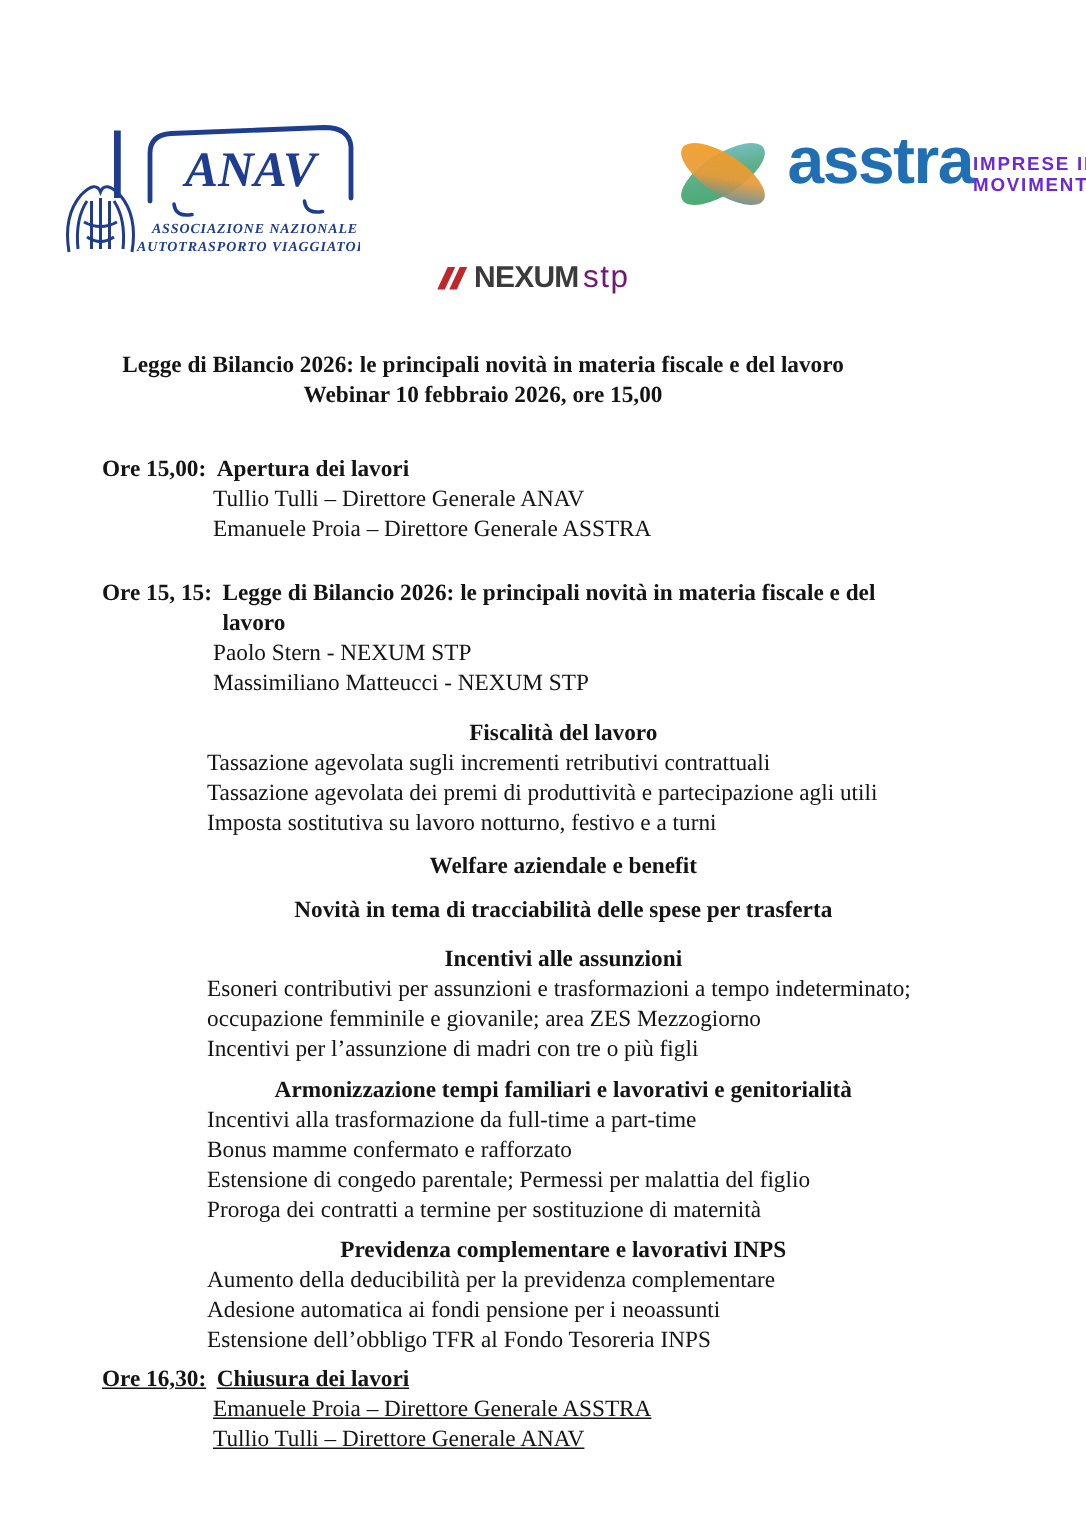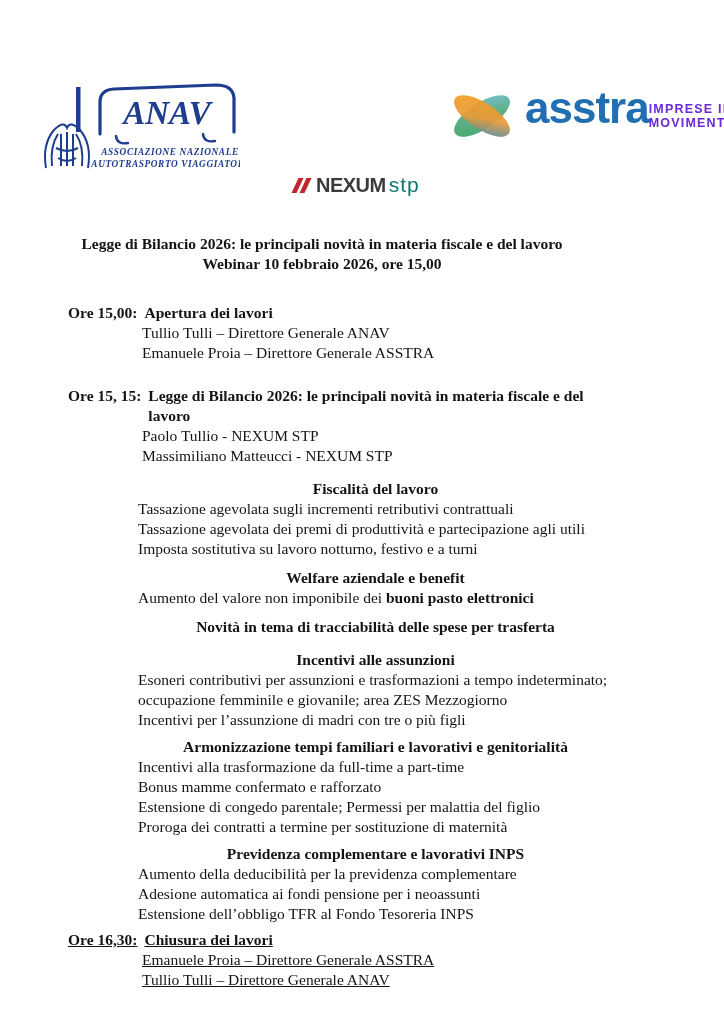--- a/index.html
+++ b/index.html
@@ -12,21 +12,21 @@
   .anav{position:absolute;left:40px;top:82px;width:200px;height:92px;}
   .asstra{position:absolute;left:443px;top:84px;width:222px;height:68px;display:flex;align-items:flex-start;}
   .asstra-swoosh{width:78px;height:64px;flex:0 0 auto;}
   .asstra-textcol{display:flex;flex-direction:row;align-items:flex-end;margin-left:4px;margin-top:2px;}
   .asstra-word{font-family:"Liberation Sans",sans-serif;font-weight:bold;font-size:44px;line-height:44px;color:#1f6fb2;letter-spacing:-1px;}
   .asstra-tag{font-family:"Liberation Sans",sans-serif;font-weight:bold;font-size:12.5px;letter-spacing:1.2px;color:#6d28d9;margin-top:3px;}
   .nexum{position:absolute;left:295px;top:172px;height:26px;display:flex;align-items:center;}
   .nexum .slashes{display:flex;margin-right:5px;}
   .nexum .slash{width:5px;height:15px;background:#c0272d;transform:skewX(-25deg);margin-right:3px;}
   .nexum .nx-name{font-family:"Liberation Sans",sans-serif;font-weight:bold;font-size:20px;color:#3b3b3d;letter-spacing:-0.5px;}
-  .nexum .nx-stp{font-family:"Liberation Sans",sans-serif;font-weight:normal;font-size:21px;color:#0f766e;letter-spacing:1px;margin-left:3px;}
+  .nexum .nx-stp{font-family:"Liberation Sans",sans-serif;font-weight:normal;font-size:21px;color:#701a75;letter-spacing:1px;margin-left:3px;}
   
   .doc-title{position:absolute;left:68px;top:234px;width:508px;text-align:center;
     font-weight:bold;font-size:15.5px;line-height:20px;}
   .agenda{position:absolute;left:68px;top:303px;width:545px;font-size:15.5px;line-height:20px;}
   .sec-head{display:flex;font-weight:bold;}
   .sec-time{flex:0 0 auto;margin-right:7px;}
   .speaker{padding-left:74px;}
   .sec2{margin-top:23px;}
   .sec3{margin-top:6px;text-decoration:underline;}
   .topic{padding-left:70px;margin-top:9px;}
@@ -113,33 +113,32 @@
       </div>
       <div class="speaker">Tullio Tulli – Direttore Generale ANAV</div>
       <div class="speaker">Emanuele Proia – Direttore Generale ASSTRA</div>
     </div>
 
     <div class="section sec2">
       <div class="sec-head">
         <span class="sec-time">Ore 15, 15:</span>
         <span class="sec-title">Legge di Bilancio 2026: le principali novità in materia fiscale e del lavoro</span>
       </div>
-      <div class="speaker">Paolo Tullio - NEXUM STP</div>
+      <div class="speaker">Paolo Stern - NEXUM STP</div>
       <div class="speaker">Massimiliano Matteucci - NEXUM STP</div>
 
       <div class="topic mt-lg">
         <div class="topic-head">Fiscalità del lavoro</div>
         <div class="item">Tassazione agevolata sugli incrementi retributivi contrattuali</div>
         <div class="item">Tassazione agevolata dei premi di produttività e partecipazione agli utili</div>
         <div class="item">Imposta sostitutiva su lavoro notturno, festivo e a turni</div>
       </div>
 
       <div class="topic">
         <div class="topic-head">Welfare aziendale e benefit</div>
-        <div class="item"><span>Aumento del valore non imponibile dei </span><b>buoni pasto elettronici</b></div>
       </div>
 
       <div class="topic">
         <div class="topic-head">Novità in tema di tracciabilità delle spese per trasferta</div>
       </div>
 
       <div class="topic mt-lg">
         <div class="topic-head">Incentivi alle assunzioni</div>
         <div class="item">Esoneri contributivi per assunzioni e trasformazioni a tempo indeterminato;</div>
         <div class="item">occupazione femminile e giovanile; area ZES Mezzogiorno</div>

